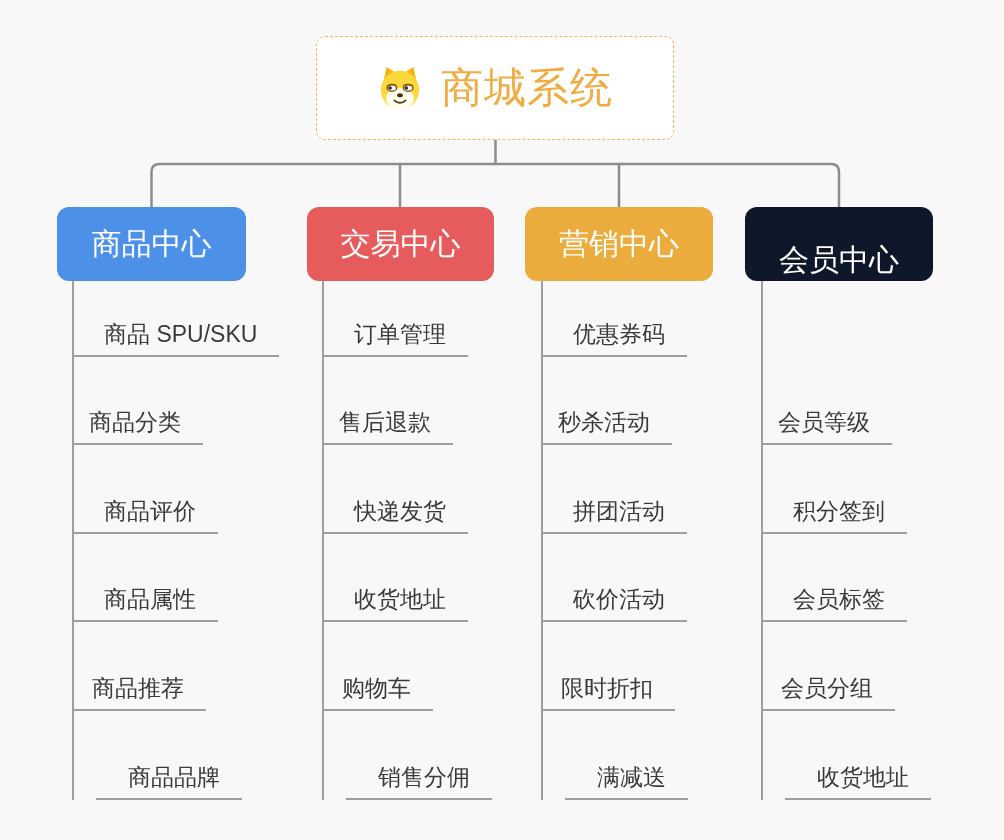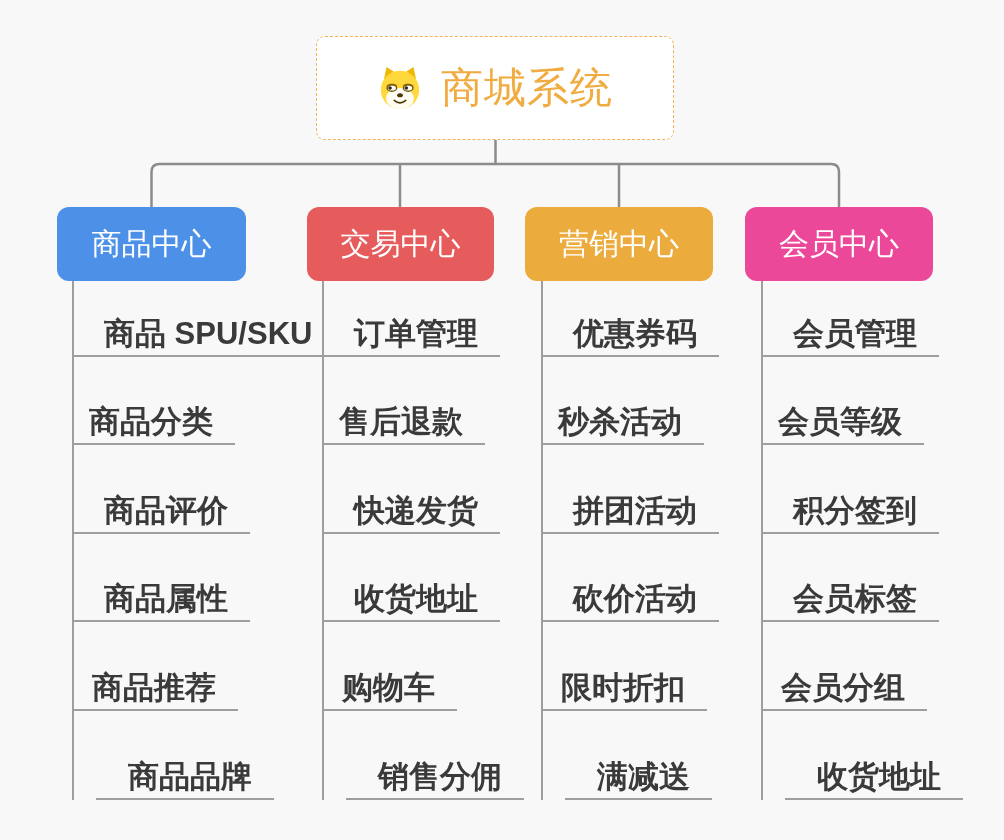--- a/index.html
+++ b/index.html
@@ -31,22 +31,22 @@
   .branch-1{left:57px;width:189px;}
   .branch-2{left:307px;width:187px;text-align:center;}
   .branch-3{left:525px;width:188px;}
   .branch-4{left:745px;width:188px;}
 
   
   .child-topic{
     position:absolute;
     padding:0 22px 9px 32px;
     border-bottom:2px solid #9E9E9E;
-    font-size:31px;line-height:24px;color:#3A3A3A;
-    white-space:nowrap;cursor:pointer;font-weight:bold;
+    font-size:23px;line-height:24px;color:#3A3A3A;
+    white-space:nowrap;cursor:pointer;
   }
   .col-1{left:72px;}
   .col-2{left:322px;}
   .col-3{left:541px;}
   .col-4{left:761px;}
   .row-1{top:322px;}
   .row-2{top:410px;padding-left:17px;}
   .row-3{top:499px;}
   .row-4{top:587px;}
   .row-5{top:676px;padding-left:20px;}
@@ -113,23 +113,22 @@
   <div class="branch-box branch-3" style="background-color: rgb(236, 172, 61);">
     <span>营销中心</span>
   </div>
   <div class="child-topic col-3 row-1">优惠券码</div>
   <div class="child-topic col-3 row-2">秒杀活动</div>
   <div class="child-topic col-3 row-3">拼团活动</div>
   <div class="child-topic col-3 row-4">砍价活动</div>
   <div class="child-topic col-3 row-5">限时折扣</div>
   <div class="child-topic col-3 row-6">满减送</div>
 
-  <div class="branch-box branch-4" style="background-color: #ec4899;">
+  <div class="branch-box branch-4" style="background-color: #0f172a; align-items: flex-end;">
     <span>会员中心</span>
   </div>
-  <div class="child-topic col-4 row-1">会员管理</div>
   <div class="child-topic col-4 row-2">会员等级</div>
   <div class="child-topic col-4 row-3">积分签到</div>
   <div class="child-topic col-4 row-4">会员标签</div>
   <div class="child-topic col-4 row-6">收货地址</div>
   <div class="child-topic col-4 row-5">会员分组</div>
 
 </div>
 
 </body></html>

